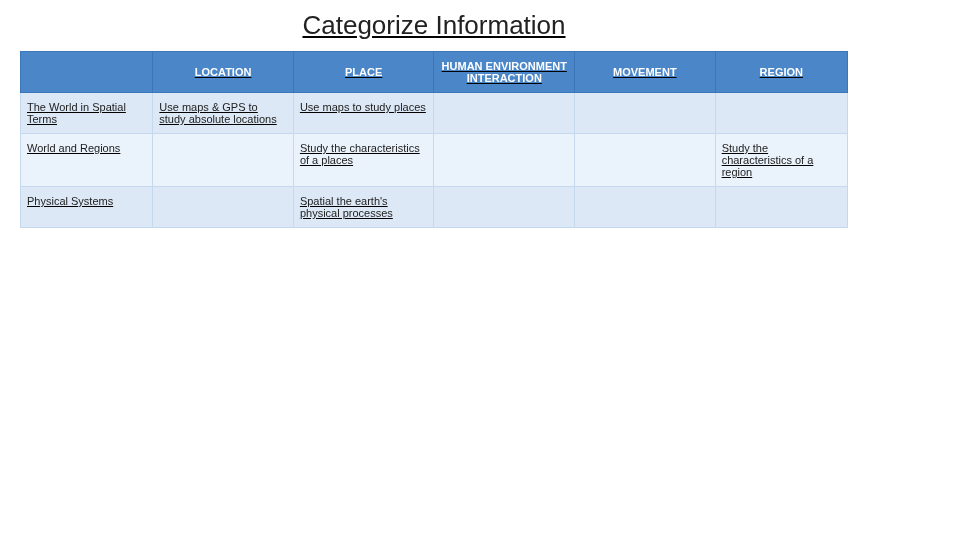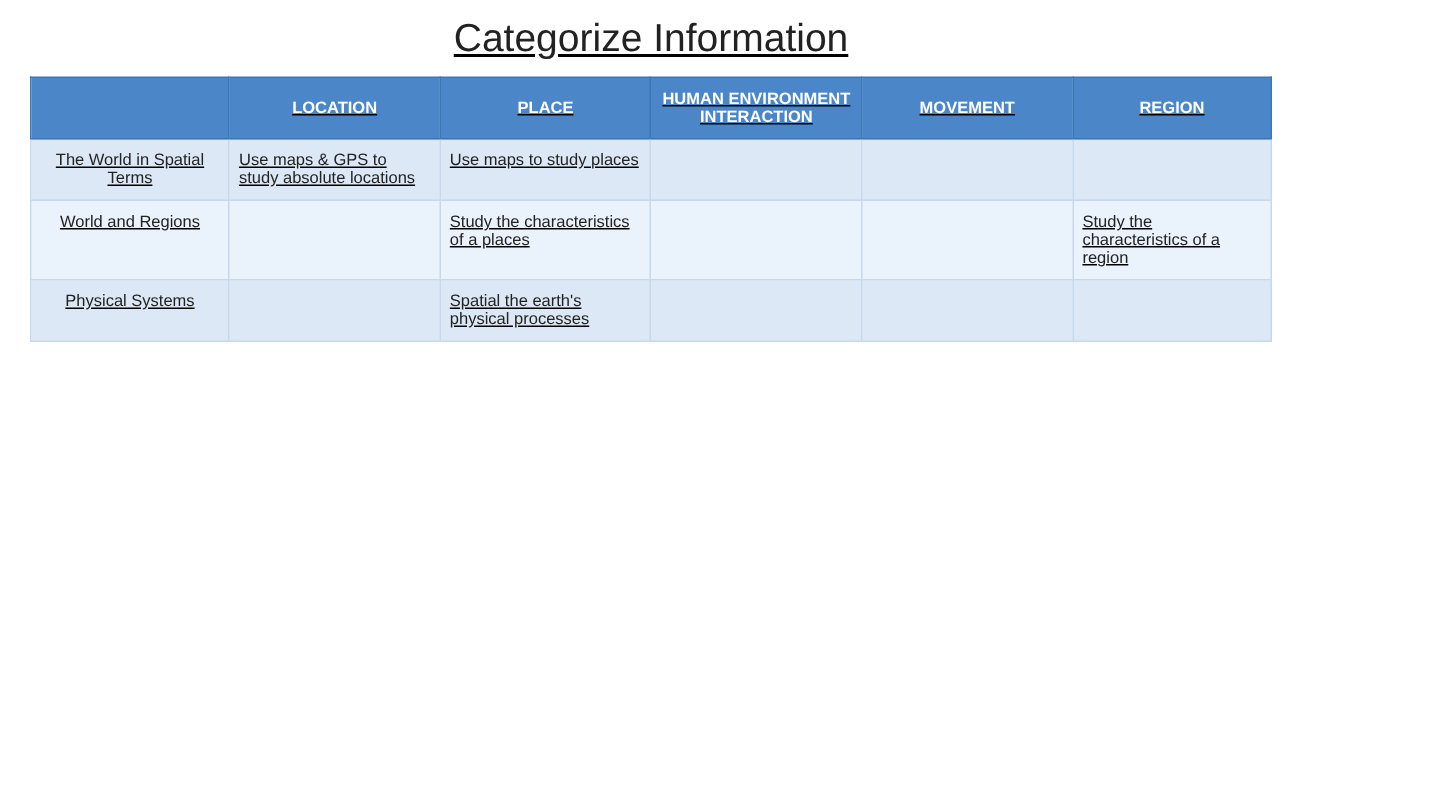--- a/index.html
+++ b/index.html
@@ -59,21 +59,20 @@
     tbody tr:nth-child(odd) td {
       background-color: #dce8f5;
     }
     tbody tr:nth-child(even) td {
       background-color: #eaf2fb;
     }
 
     td.row-label {
       font-weight: normal;
       color: #222;
-      text-align: center;
     }
   </style>
 </head>
 <body>
 
 <div class="page-container">
   <h1 class="page-title">Categorize Information</h1>
   <table>
     <colgroup>
       <col class="col-row">

